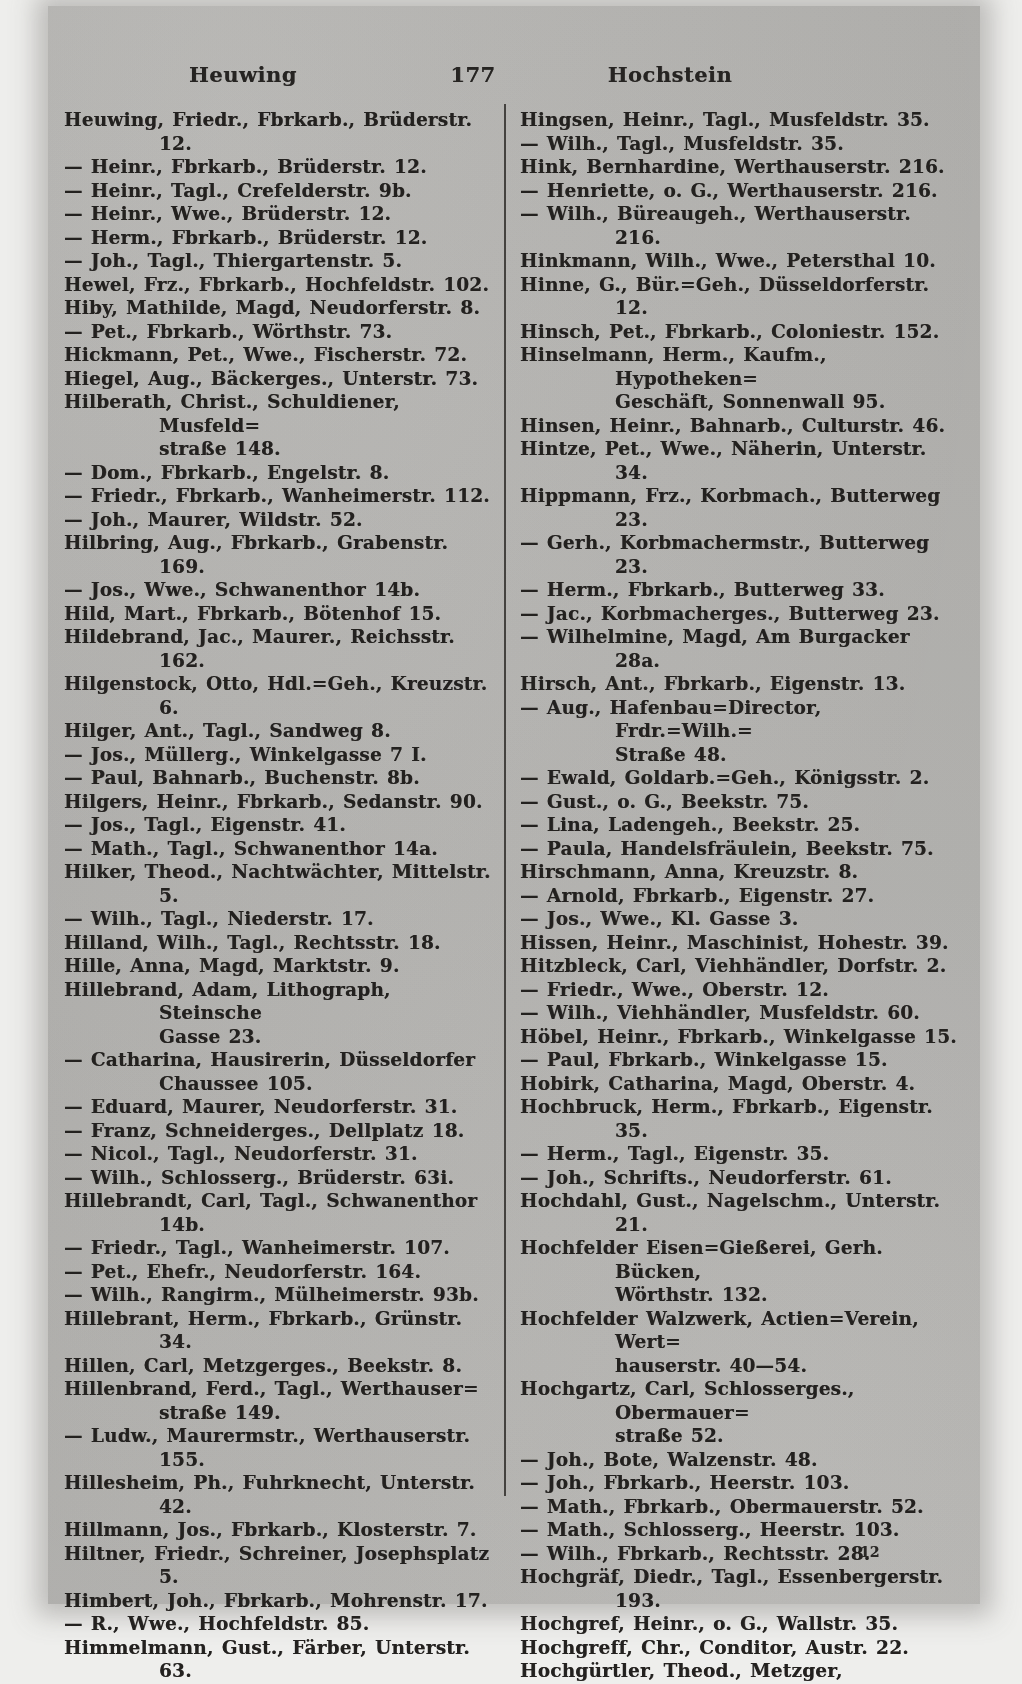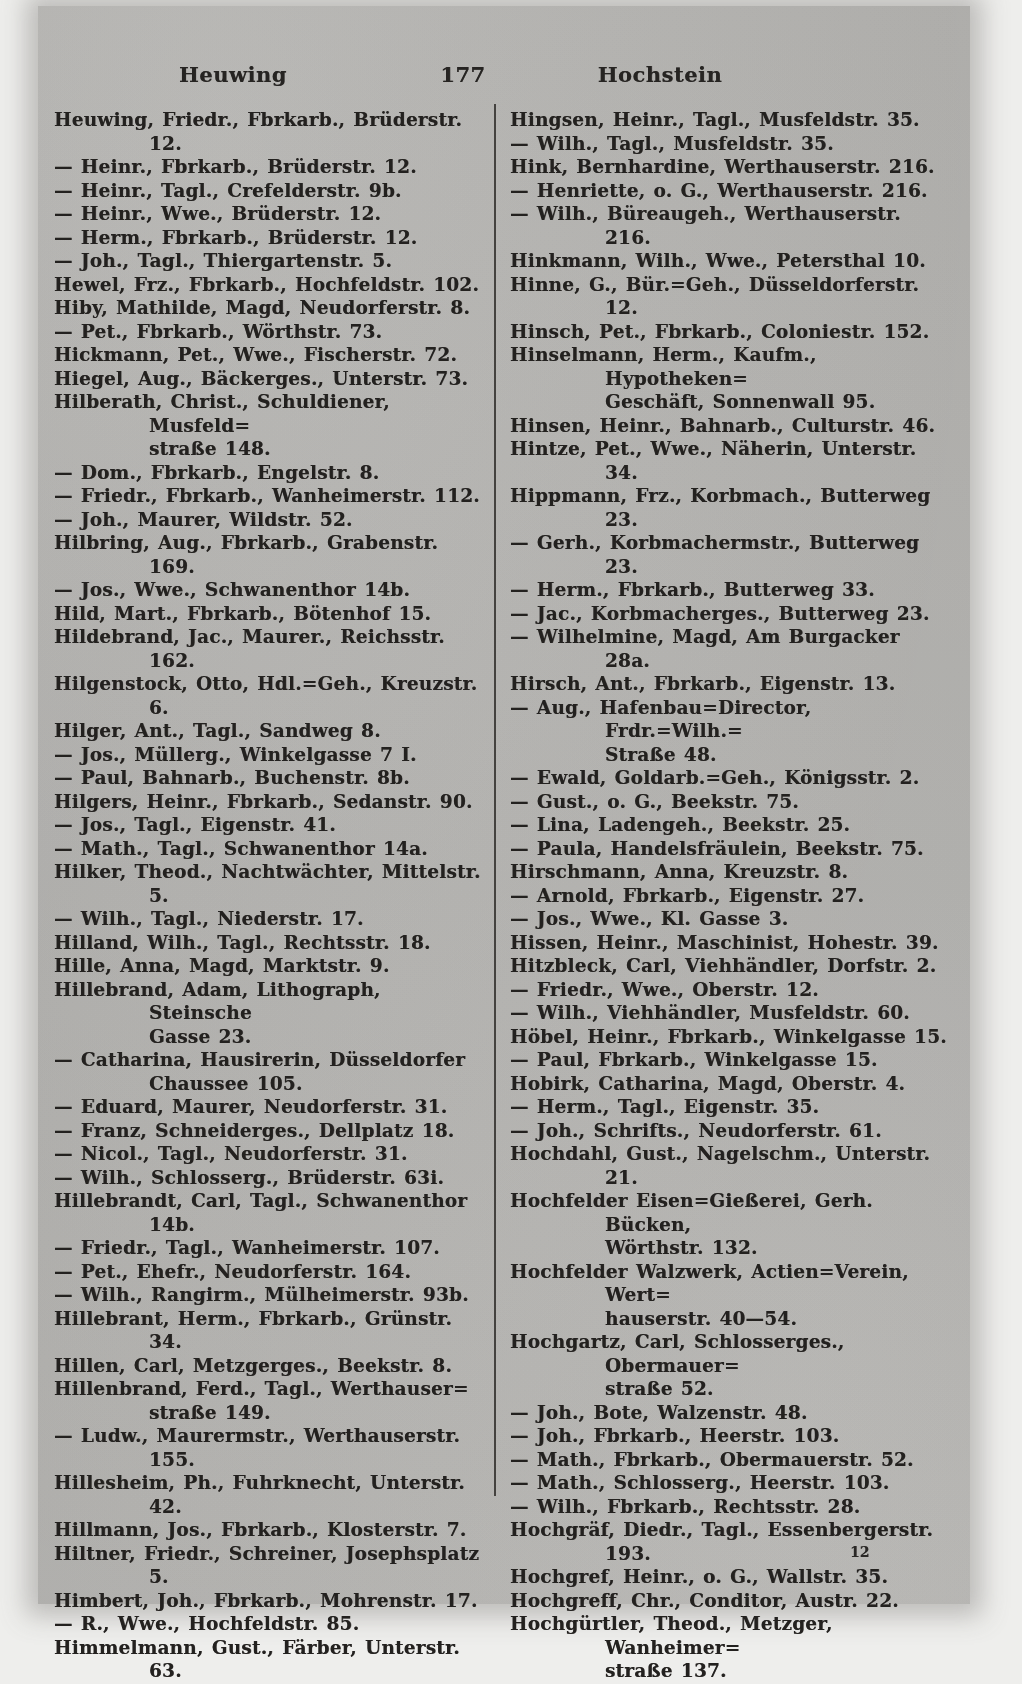--- a/index.html
+++ b/index.html
@@ -4,21 +4,21 @@
 <style>
   html, body { margin:0; padding:0; }
   body {
     width:1022px; height:1684px;
     background:#eeeeec;
     position:relative;
     font-family:"DejaVu Serif", serif;
     overflow:hidden;
   }
   .paper {
-    position:absolute; left:38px; top:6px; width:932px; height:1598px;
+    position:absolute; left:48px; top:6px; width:932px; height:1598px;
     background:linear-gradient(180deg,#b7b6b3 0%, #b3b2af 55%, #b9b8b5 100%);
     box-shadow:0 0 24px 12px rgba(180,179,176,0.85);
   }
   .vignette {
     position:absolute; inset:0;
     background:
       radial-gradient(ellipse at 20% 10%, rgba(255,255,255,0.10), rgba(0,0,0,0.02) 70%),
       radial-gradient(ellipse at 80% 90%, rgba(255,255,255,0.06), rgba(0,0,0,0.03) 75%);
     pointer-events:none;
   }
@@ -150,20 +150,21 @@
       <div class="entry">Hirschmann, Anna, Kreuzstr. 8.</div>
       <div class="entry">— Arnold, Fbrkarb., Eigenstr. 27.</div>
       <div class="entry">— Jos., Wwe., Kl. Gasse 3.</div>
       <div class="entry">Hissen, Heinr., Maschinist, Hohestr. 39.</div>
       <div class="entry">Hitzbleck, Carl, Viehhändler, Dorfstr. 2.</div>
       <div class="entry">— Friedr., Wwe., Oberstr. 12.</div>
       <div class="entry">— Wilh., Viehhändler, Musfeldstr. 60.</div>
       <div class="entry">Höbel, Heinr., Fbrkarb., Winkelgasse 15.</div>
       <div class="entry">— Paul, Fbrkarb., Winkelgasse 15.</div>
       <div class="entry">Hobirk, Catharina, Magd, Oberstr. 4.</div>
+      <div class="entry">Hochbruck, Herm., Fbrkarb., Eigenstr. 35.</div>
       <div class="entry">— Herm., Tagl., Eigenstr. 35.</div>
       <div class="entry">— Joh., Schrifts., Neudorferstr. 61.</div>
       <div class="entry">Hochdahl, Gust., Nagelschm., Unterstr. 21.</div>
       <div class="entry">Hochfelder Eisen=Gießerei, Gerh. Bücken,
 Wörthstr. 132.</div>
       <div class="entry">Hochfelder Walzwerk, Actien=Verein, Wert=
 hauserstr. 40—54.</div>
       <div class="entry">Hochgartz, Carl, Schlosserges., Obermauer=
 straße 52.</div>
       <div class="entry">— Joh., Bote, Walzenstr. 48.</div>

